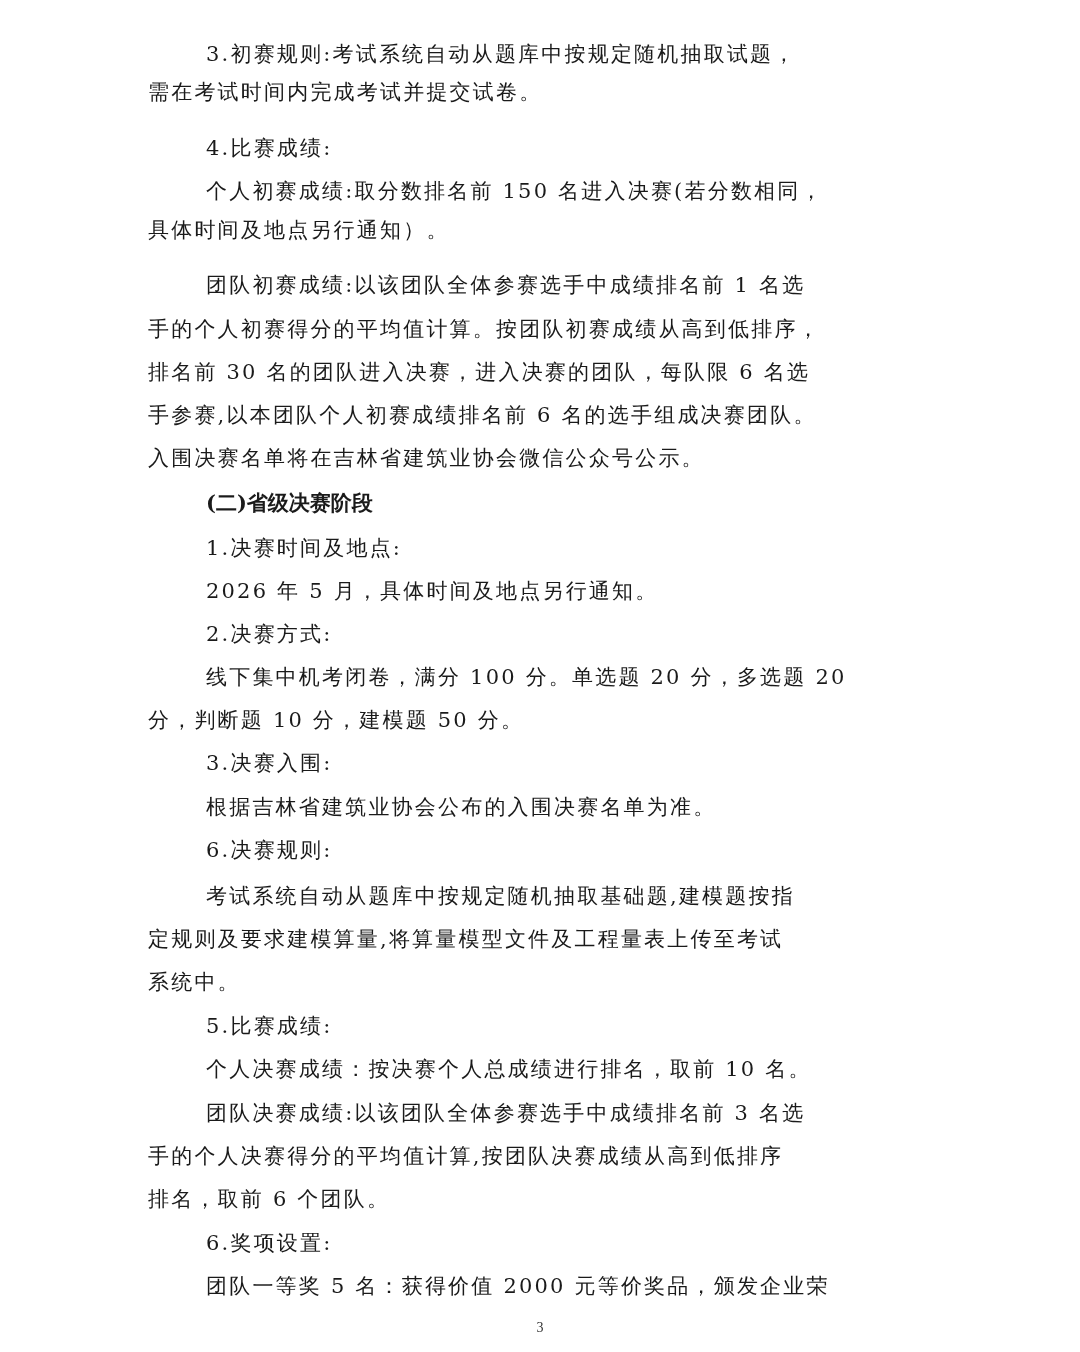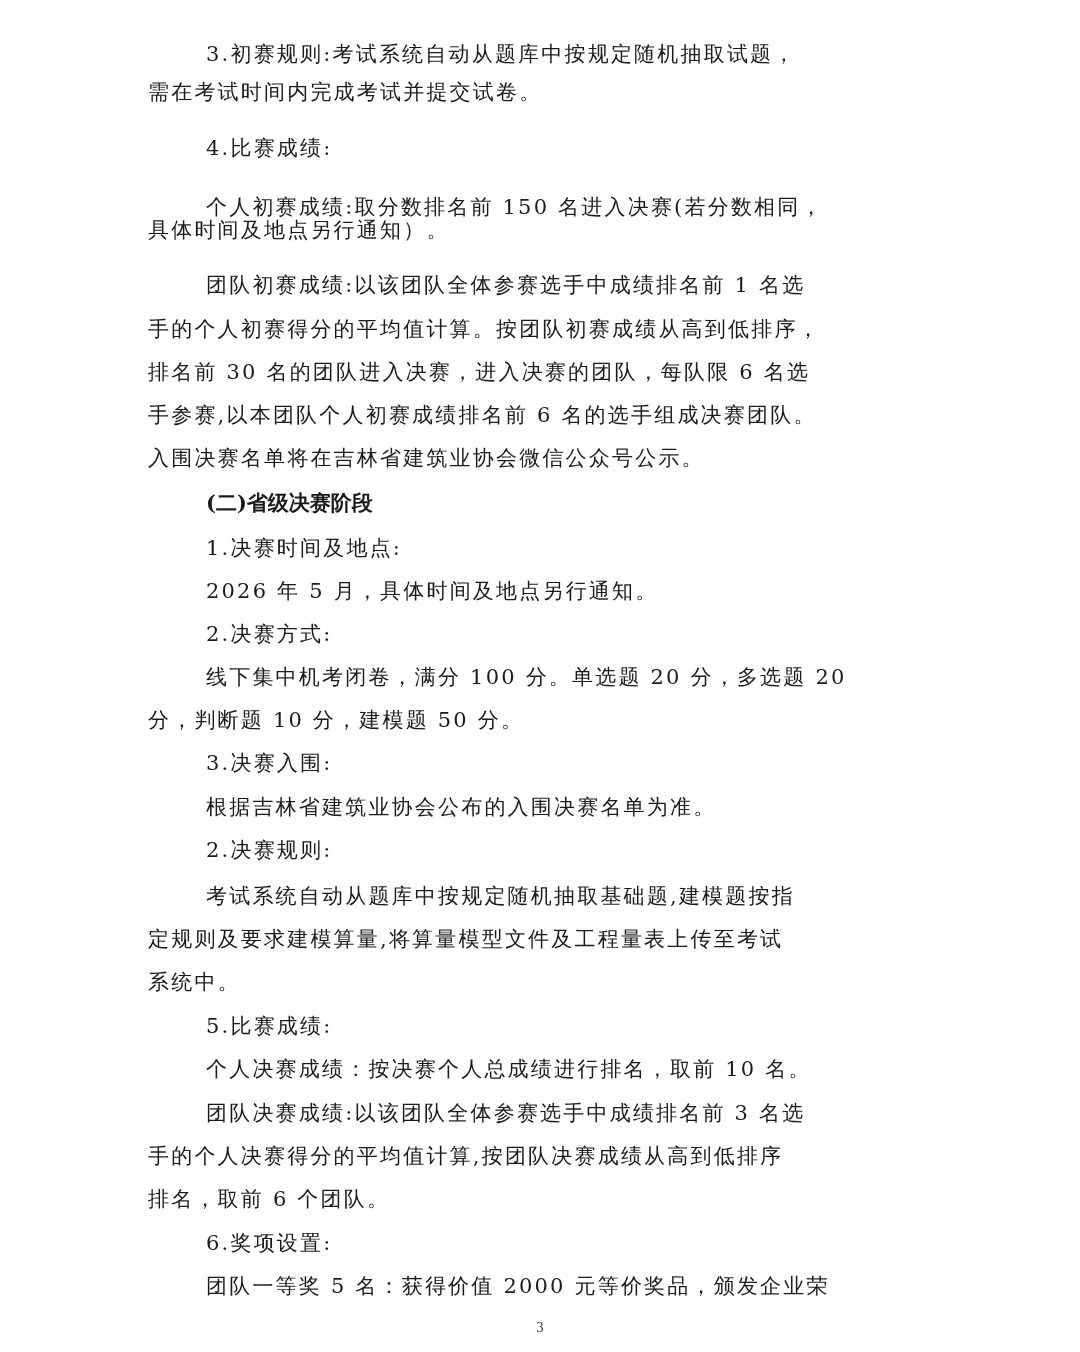--- a/index.html
+++ b/index.html
@@ -43,36 +43,36 @@
     color: #333;
   }
 </style>
 </head>
 <body>
 
 <div class="page">
   <div class="line indent" style="top:24px">3.初赛规则:考试系统自动从题库中按规定随机抽取试题，</div>
   <div class="line" style="top:62px">需在考试时间内完成考试并提交试卷。</div>
   <div class="line indent" style="top:118px">4.比赛成绩:</div>
-  <div class="line indent" style="top:177px">个人初赛成绩:取分数排名前 150 名进入决赛(若分数相同，</div>
+  <div class="line indent" style="top:161px">个人初赛成绩:取分数排名前 150 名进入决赛(若分数相同，</div>
   <div class="line" style="top:200px">具体时间及地点另行通知）。</div>
   <div class="line indent" style="top:255px">团队初赛成绩:以该团队全体参赛选手中成绩排名前 1 名选</div>
   <div class="line" style="top:299px">手的个人初赛得分的平均值计算。按团队初赛成绩从高到低排序，</div>
   <div class="line" style="top:342px">排名前 30 名的团队进入决赛，进入决赛的团队，每队限 6 名选</div>
   <div class="line" style="top:385px">手参赛,以本团队个人初赛成绩排名前 6 名的选手组成决赛团队。</div>
   <div class="line" style="top:428px">入围决赛名单将在吉林省建筑业协会微信公众号公示。</div>
   <div class="line indent heading" style="top:473px">(二)省级决赛阶段</div>
   <div class="line indent" style="top:518px">1.决赛时间及地点:</div>
   <div class="line indent" style="top:561px">2026 年 5 月，具体时间及地点另行通知。</div>
   <div class="line indent" style="top:604px">2.决赛方式:</div>
   <div class="line indent" style="top:647px">线下集中机考闭卷，满分 100 分。单选题 20 分，多选题 20</div>
   <div class="line" style="top:690px">分，判断题 10 分，建模题 50 分。</div>
   <div class="line indent" style="top:733px">3.决赛入围:</div>
   <div class="line indent" style="top:777px">根据吉林省建筑业协会公布的入围决赛名单为准。</div>
-  <div class="line indent" style="top:820px">2.决赛规则:</div>
+  <div class="line indent" style="top:820px">6.决赛规则:</div>
   <div class="line indent" style="top:866px">考试系统自动从题库中按规定随机抽取基础题,建模题按指</div>
   <div class="line" style="top:909px">定规则及要求建模算量,将算量模型文件及工程量表上传至考试</div>
   <div class="line" style="top:952px">系统中。</div>
   <div class="line indent" style="top:996px">5.比赛成绩:</div>
   <div class="line indent" style="top:1039px">个人决赛成绩：按决赛个人总成绩进行排名，取前 10 名。</div>
   <div class="line indent" style="top:1083px">团队决赛成绩:以该团队全体参赛选手中成绩排名前 3 名选</div>
   <div class="line" style="top:1126px">手的个人决赛得分的平均值计算,按团队决赛成绩从高到低排序</div>
   <div class="line" style="top:1169px">排名，取前 6 个团队。</div>
   <div class="line indent" style="top:1213px">6.奖项设置:</div>
   <div class="line indent" style="top:1256px">团队一等奖 5 名：获得价值 2000 元等价奖品，颁发企业荣</div>

